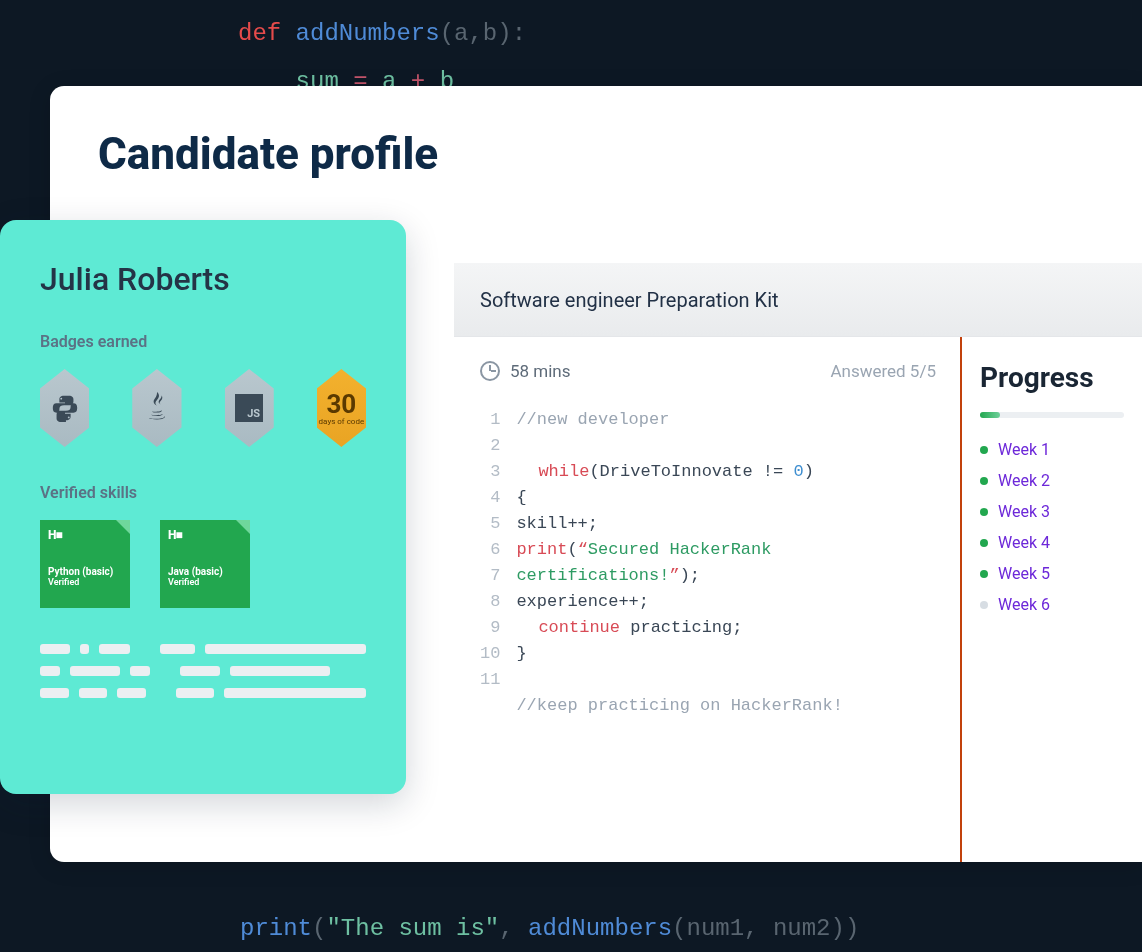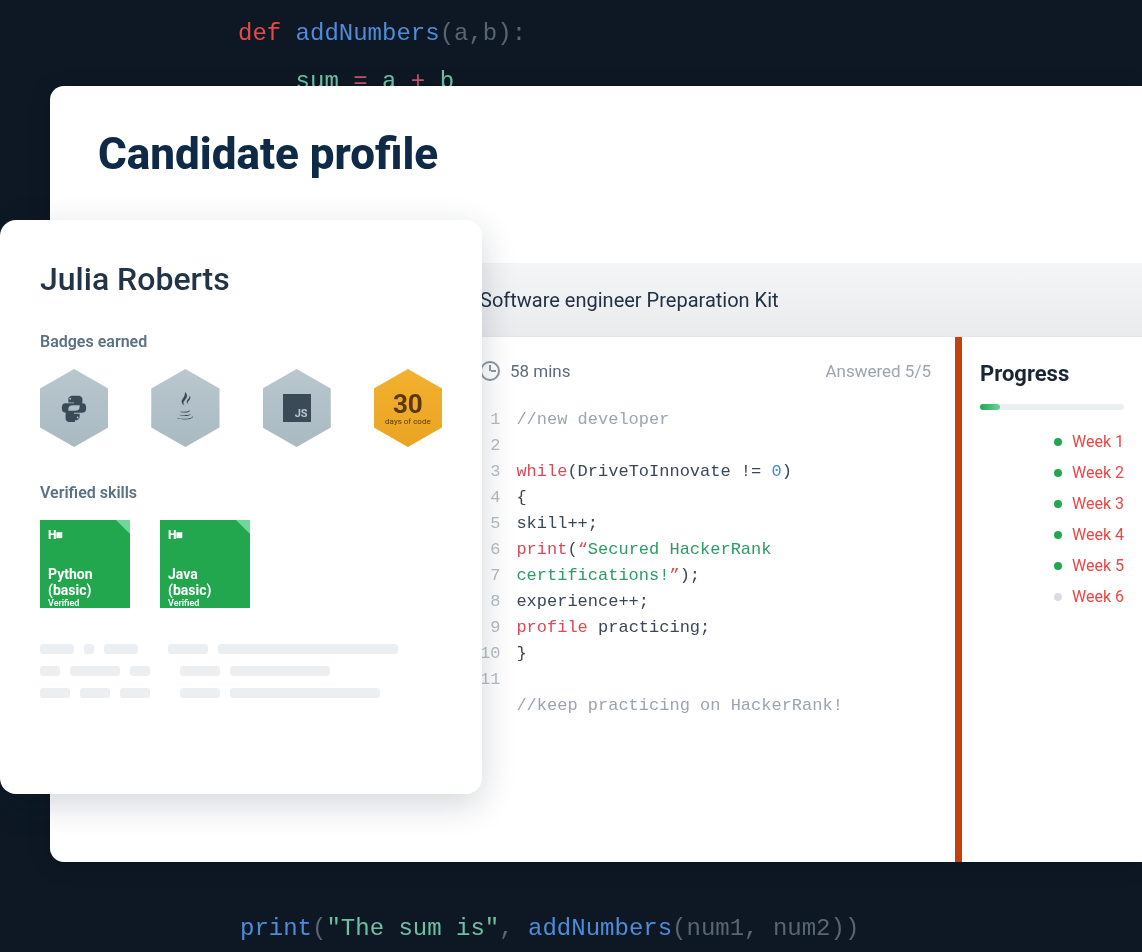--- a/index.html
+++ b/index.html
@@ -64,21 +64,21 @@
   font-size: 20px;
   color: #223146;
 }
 .kit-body {
   display: flex;
   height: calc(100% - 74px);
 }
 .kit-left {
   flex: 1;
   padding: 24px 24px 36px 26px;
-  border-right: 7px solid #c2410c;
+  border-right: 2px solid #c2410c;
   display: flex;
   flex-direction: column;
 }
 .kit-meta {
   display: flex;
   align-items: center;
   justify-content: space-between;
   color: #7f8b99;
   margin-bottom: 26px;
 }
@@ -101,21 +101,21 @@
   display: flex;
 }
 .gutter {
   color: #b3bcc6;
   text-align: right;
   padding-right: 16px;
   user-select: none;
 }
 .code-lines { color: #3a4756; }
 .code-lines .cm-comment { color: #9aa5b2; }
-.code-lines .cm-kw      { color: #d84b56; }
+.code-lines .cm-kw      { color: #d84b56; margin-left: 22px; }
 .code-lines .cm-num     { color: #3e8ed0; }
 .code-lines .cm-fn      { color: #d84b56; }
 .code-lines .cm-str     { color: #2e9b63; }
 .code-lines .cm-str-q   { color: #d84b56; }
 
 .kit-actions {
   margin-top: auto;
   display: flex;
   gap: 16px;
   justify-content: flex-end;
@@ -126,47 +126,47 @@
   cursor: pointer; color: #fff; font-weight: 500;
 }
 .btn-secondary { background: #7e8c99; }
 .btn-primary   { background: #2bb157; }
 
 .kit-right {
   width: 180px;
   padding: 24px 18px;
 }
 .progress-title {
-  font-size: 22px; font-weight: 700; color: #1a2634; margin-bottom: 18px;
+  font-size: 28px; font-weight: 700; color: #1a2634; margin-bottom: 18px;
 }
 .progress-bar {
   width: 100%; height: 6px; background: #eceff2; border-radius: 3px;
   position: relative; margin-bottom: 22px;
 }
 .progress-fill {
   position: absolute; left:0; top:0; bottom:0;
   background: linear-gradient(90deg, #22a74f, #6ed09a);
   border-radius: 3px;
 }
 .week-list { list-style: none; }
 .week-item {
   display: flex; align-items: center; gap: 10px;
-  color: #ef4444; font-size: 16px; margin-bottom: 12px; justify-content: flex-end;
+  color: #6d28d9; font-size: 16px; margin-bottom: 12px;
 }
 .dot { width: 8px; height: 8px; border-radius: 50%; }
 .dot.done { background: #22a74f; }
 .dot.todo { background: #d7dde3; }
 
 .profile-card {
   position: absolute;
   left: 0;
   top: 220px;
-  width: 482px;
+  width: 406px;
   height: 574px;
-  background: #ffffff;
+  background: #5eead4;
   border-radius: 16px;
   box-shadow: 0 10px 34px rgba(13,30,50,0.18);
   padding: 40px;
 }
 .candidate-name {
   font-size: 32px; color: #243447; font-weight: 500; margin-bottom: 34px;
 }
 .section-label {
   color: #5b7285; font-size: 16px; font-weight: 600; margin-bottom: 18px;
 }
@@ -190,21 +190,21 @@
 .skill-card {
   width: 90px; height: 88px; background: #22a74f; color: #fff;
   position: relative; padding: 8px;
 }
 .skill-card::after {
   content: ''; position: absolute; right:0; top:0;
   border-style: solid; border-width: 0 14px 14px 0;
   border-color: transparent #6fd79b transparent transparent;
 }
 .skill-logo { font-size: 12px; font-weight: 800; letter-spacing: -1px; }
-.skill-name { font-size: 14px; font-weight: 700; margin-top: 24px; }
+.skill-name { font-size: 10px; font-weight: 700; margin-top: 24px; }
 .skill-verified { font-size: 9px; font-weight: 600; }
 
 .we-skeleton .row { display:flex; gap:10px; margin-bottom:12px; }
 .sk { background: #eceff2; border-radius: 3px; height: 10px; }
 </style>
 </head>
 <body>
 
 <div class="bg-code"><span class="kw">def </span><span class="fn">addNumbers</span><span>(a,b):</span>
     <span class="id">sum</span><span class="op"> = </span><span class="id">a</span><span class="op"> + </span><span class="id">b</span></div>
@@ -229,21 +229,21 @@
         <div class="code-block">
           <div class="gutter">1<br>2<br>3<br>4<br>5<br>6<br>7<br>8<br>9<br>10<br>11</div>
           <div class="code-lines">
             <div><span class="cm-comment">//new developer</span></div>
             <div>&nbsp;</div>
             <div><span class="cm-kw">while</span><span>(DriveToInnovate != </span><span class="cm-num">0</span><span>)</span></div>
             <div><span>{</span></div>
             <div><span>skill++;</span></div>
             <div><span class="cm-fn">print</span><span>(</span><span class="cm-str-q">“</span><span class="cm-str">Secured HackerRank certifications!</span><span class="cm-str-q">”</span><span>);</span></div>
             <div><span>experience++;</span></div>
-            <div><span class="cm-kw">profile</span><span> practicing;</span></div>
+            <div><span class="cm-kw">continue</span><span> practicing;</span></div>
             <div><span>}</span></div>
             <div>&nbsp;</div>
             <div><span class="cm-comment">//keep practicing on HackerRank!</span></div>
           </div>
         </div>
 
       </div>
 
       <div class="kit-right">
         <div class="progress-title">Progress</div>

